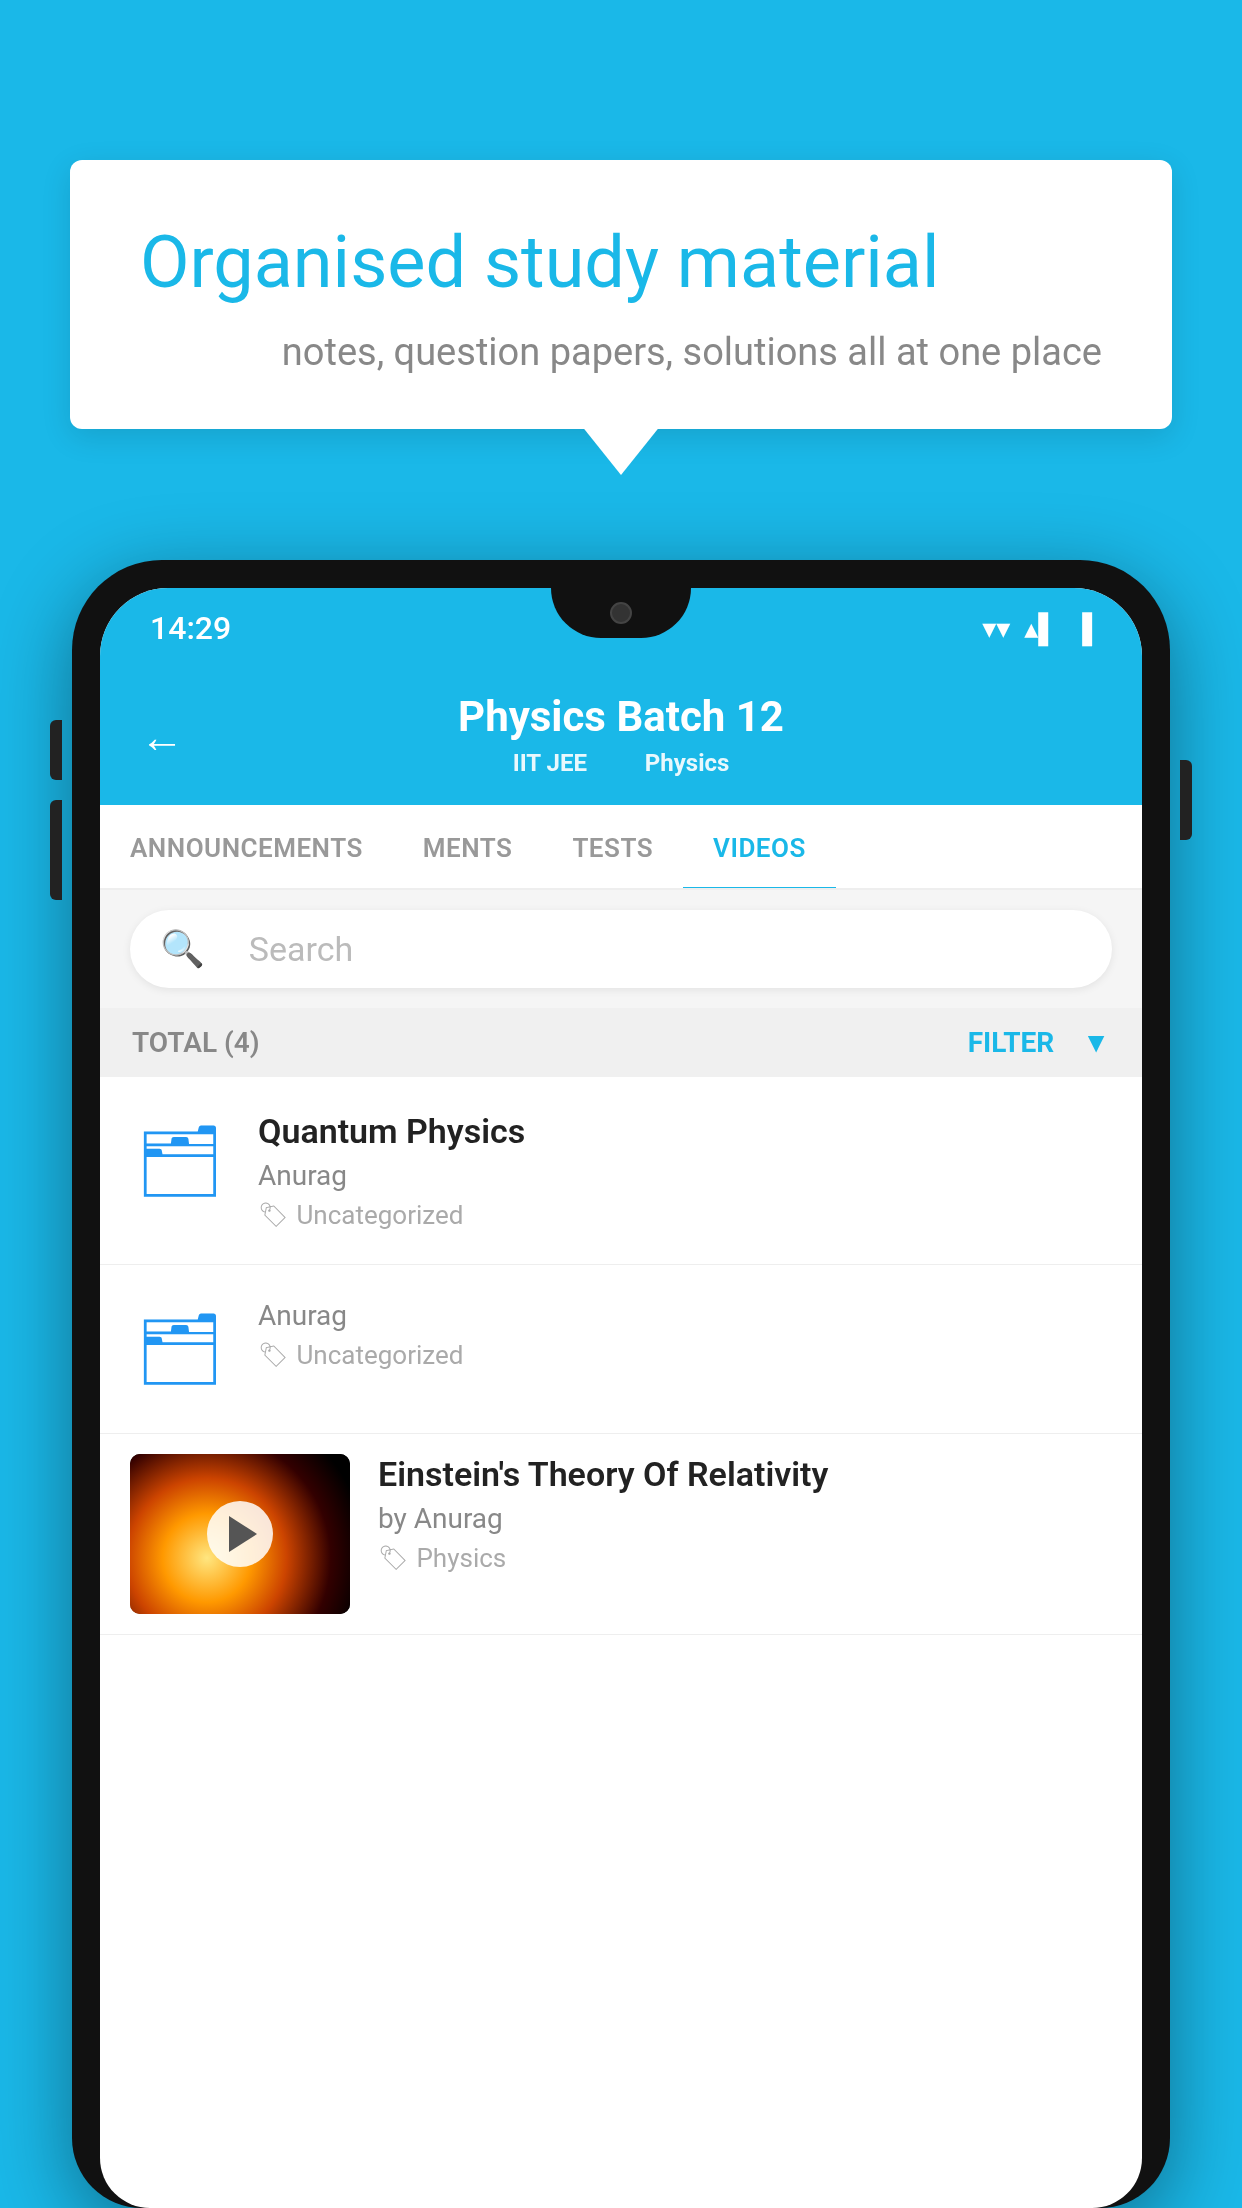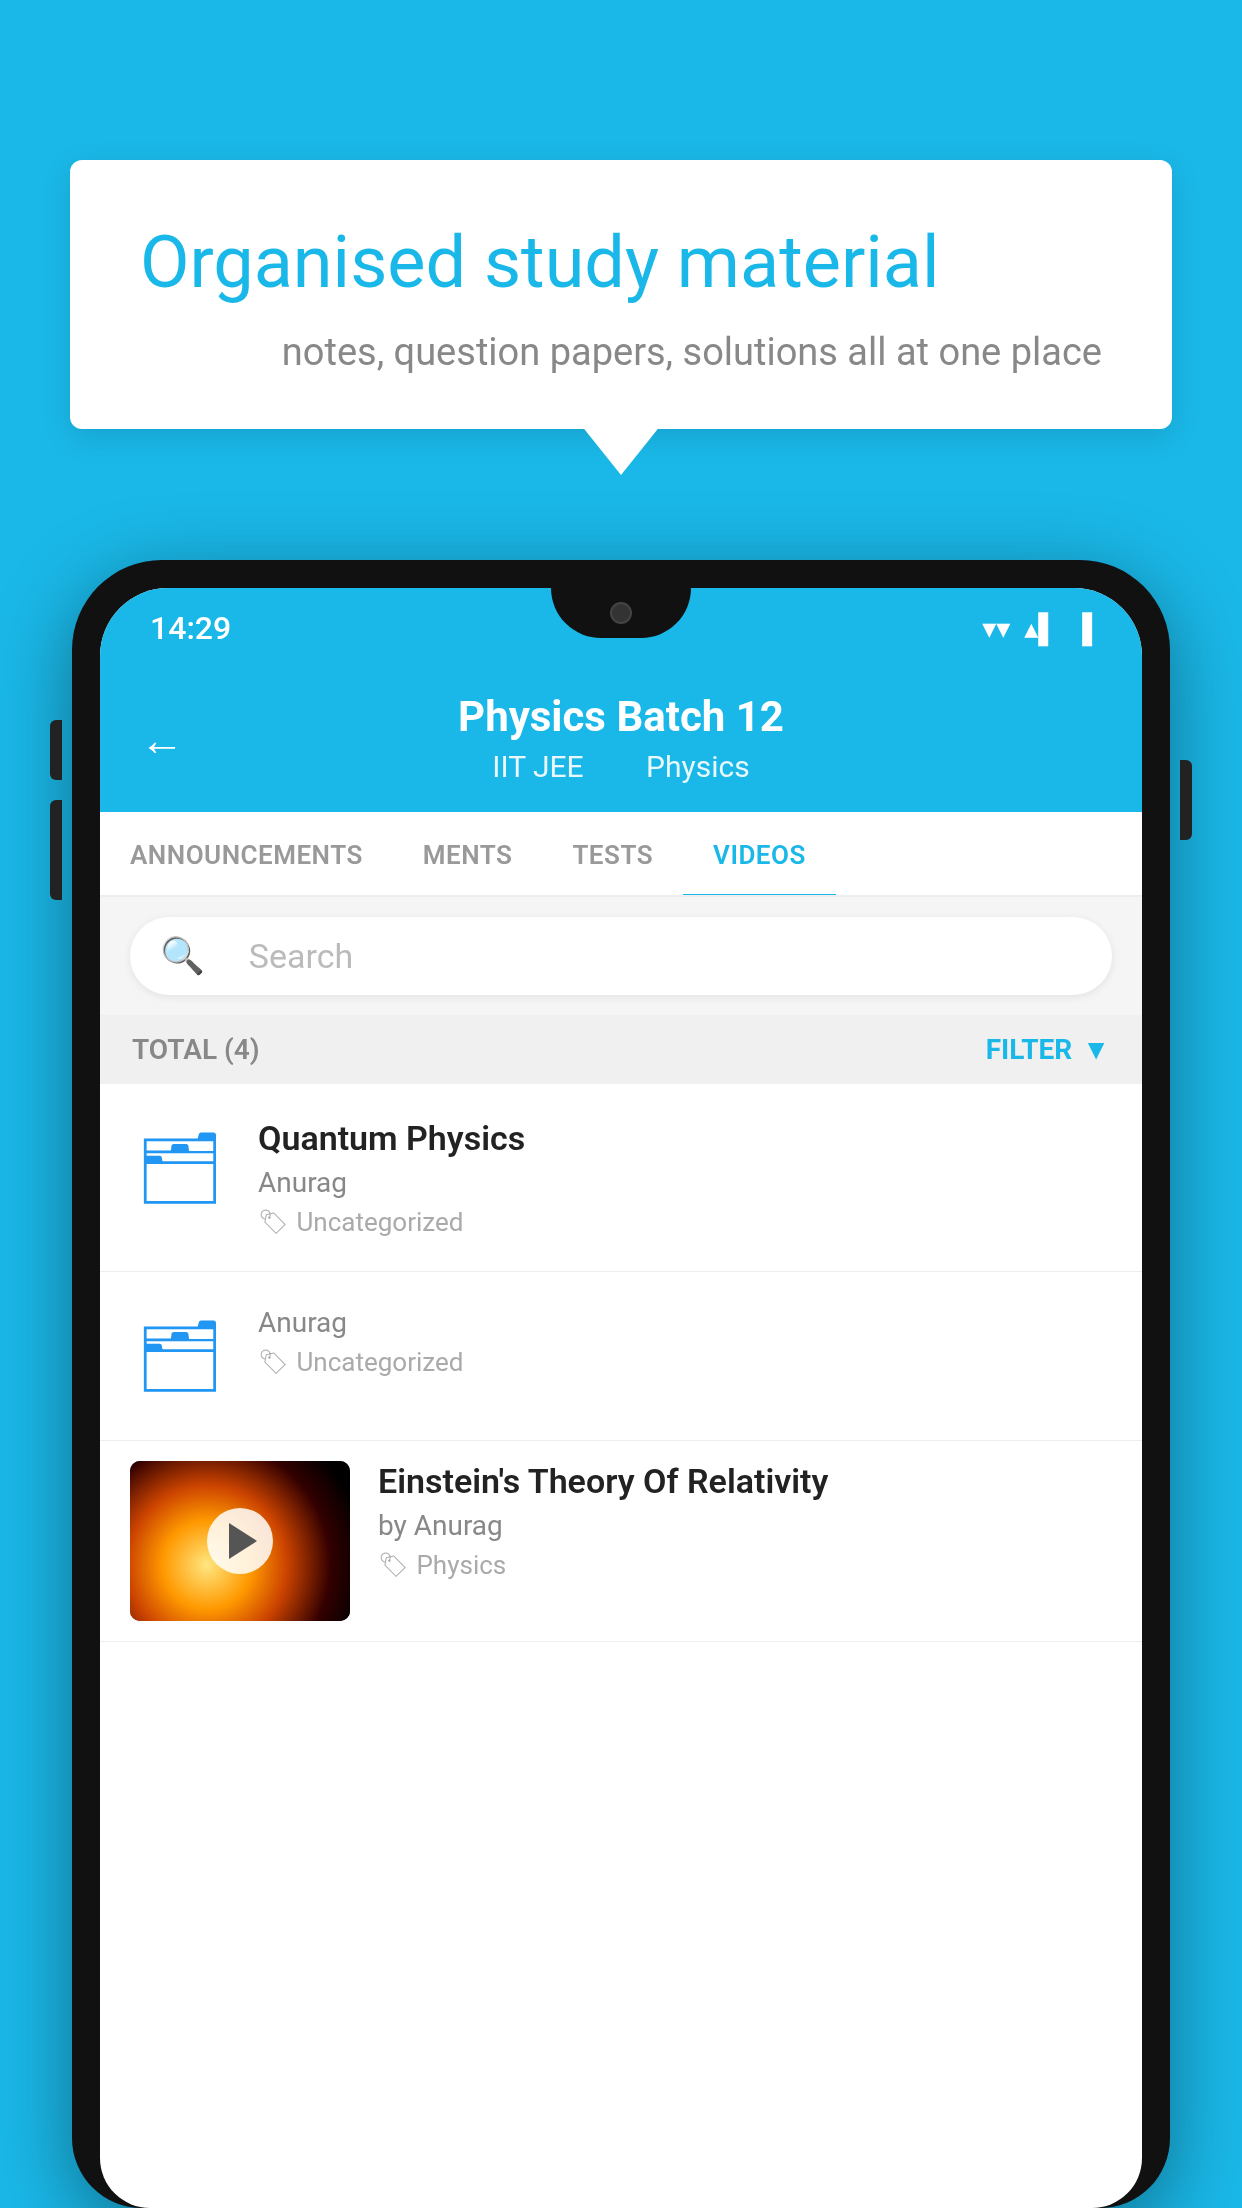--- a/index.html
+++ b/index.html
@@ -138,21 +138,22 @@
       cursor: pointer;
     }
     .app-header-title {
       color: #fff;
       font-size: 42px;
       font-weight: 700;
       margin-bottom: 8px;
     }
     .app-header-subtitle {
       color: rgba(255,255,255,0.9);
-      font-size: 30px;
+      font-size: 24px;
+      font-weight: bold;
     }
     .app-header-subtitle span {
       margin: 0 10px;
     }
 
     
     .tabs {
       background: #fff;
       display: flex;
       border-bottom: 2px solid #eee;
@@ -210,21 +211,21 @@
       color: #888;
       font-size: 28px;
       font-weight: 600;
     }
     .filter-btn {
       color: #1ab8e8;
       font-size: 28px;
       font-weight: 700;
       display: flex;
       align-items: center;
-      gap: 10px;
+      gap: 28px;
       cursor: pointer;
     }
     .filter-icon {
       font-size: 28px;
     }
 
     
     .video-list {
       background: #fff;
       overflow-y: auto;

